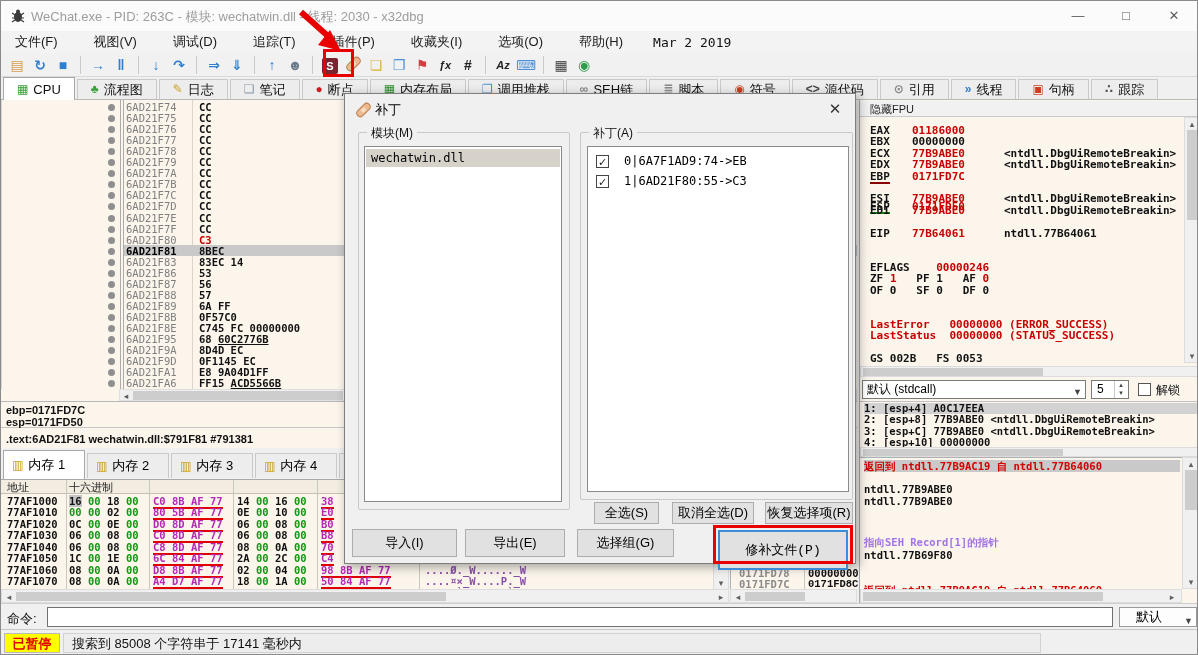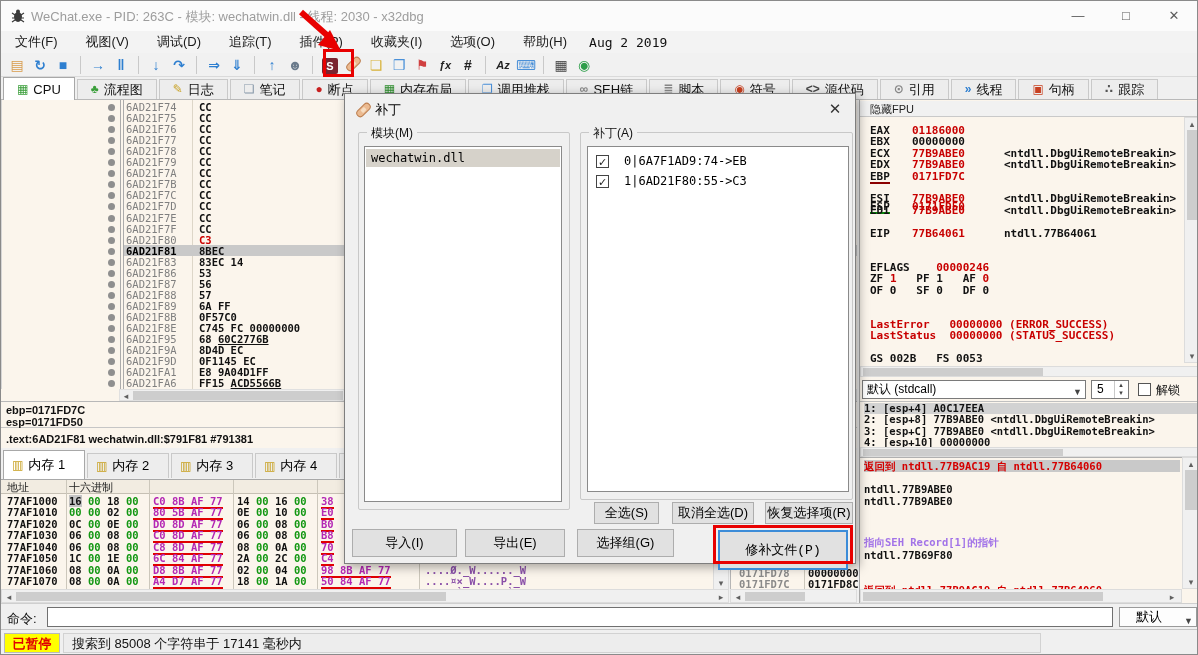--- a/index.html
+++ b/index.html
@@ -8,21 +8,21 @@
   #win *{box-sizing:border-box;}
   .mono{font-family:"DejaVu Sans Mono","Liberation Mono",monospace;}
 
   
   .titlebar{position:absolute;left:0;top:0;width:100%;height:30px;background:#FBFBFB;}
   .title-text{position:absolute;left:30px;top:7px;font-size:13px;color:#9d9d9d;white-space:nowrap;}
   .bugicon{position:absolute;left:9px;top:7px;}
   .wbtn{position:absolute;top:0;width:42px;height:30px;text-align:center;line-height:30px;color:#5c5c5c;font-size:13px;}
 
   
-  .menubar{position:absolute;left:0;top:30px;width:100%;height:22px;background:#F3F3F3;display:flex;align-items:center;}
+  .menubar{position:absolute;left:0;top:30px;width:100%;height:22px;background:#F3F3F3;display:flex;align-items:center;gap:8px;}
   .menu-item{padding:0 14px;font-size:13px;color:#1a1a1a;height:22px;line-height:22px;}
   .menu-date{font-family:"DejaVu Sans Mono",monospace;font-size:13px;color:#111;padding-left:8px;}
 
   
   .toolbar{position:absolute;left:0;top:52px;width:100%;height:24px;background:#F1F1F1;border-bottom:1px solid #DADADA;display:flex;align-items:center;padding-left:6px;}
   .ticon{width:20px;height:20px;margin-right:3px;text-align:center;line-height:20px;font-size:14px;font-weight:bold;position:relative;}
   .tsep{width:9px;height:18px;margin-right:3px;position:relative;}
   .tsep:after{content:"";position:absolute;left:4px;top:0;width:1px;height:18px;background:#C9C9C9;}
   .sboxi{display:inline-block;width:16px;height:16px;line-height:16px;border-radius:2px;font-size:11px;font-weight:bold;}
   .bandaid{display:inline-block;width:17px;height:8px;background:#EBBA90;border:1px solid #BD7F50;border-radius:4px;transform:rotate(-45deg);position:relative;top:-2px;}
@@ -67,21 +67,21 @@
   .dumprow{position:absolute;font-size:10.5px;font-weight:600;line-height:11px;white-space:pre;color:#111;}
   .g{position:absolute;}
   .z{color:#129712;}
   .b{color:#111;}
   .p{color:#B428B4;border-bottom:2px solid #E00000;}
   .bsel{background:#C4C4C4;}
   .dascii{color:#8A4FA8;}
   #stackarea{position:absolute;left:729px;top:2px;width:127px;height:139px;background:#FBF5EC;border-left:1px solid #B5B5B5;}
   .stkaddr{position:absolute;color:#8A8A8A;font-size:10.5px;font-weight:600;}
   .stkval{position:absolute;color:#111;font-size:10.5px;font-weight:600;}
-  .stkval.bold{font-weight:800;}
+  .stkval.bold{font-weight:800;font-family:Liberation Mono, monospace;}
 
   
   #regside{position:absolute;left:858px;top:99px;width:340px;height:503px;background:#FBF5EC;border-left:1px solid #A8A8A8;}
   #fpubar{position:absolute;left:0;top:1px;width:100%;height:16px;background:#F1F1F1;border-bottom:1px solid #C9C9C9;font-size:11px;color:#222;padding-left:10px;line-height:16px;}
   #reglist{position:absolute;left:0;top:17px;width:324px;height:246px;overflow:hidden;}
   .regrow{position:absolute;left:0;width:100%;height:11.4px;font-size:11px;font-weight:700;line-height:11.4px;white-space:pre;color:#111;}
   .regname{position:absolute;left:10px;}
   .regval{position:absolute;left:52px;}
   .regsym{position:absolute;left:144px;font-weight:700;}
   .red{color:#C80000;}
@@ -151,21 +151,21 @@
 
   <div class="menubar" id="menubar">
       <div class="menu-item">文件(F)</div>
       <div class="menu-item">视图(V)</div>
       <div class="menu-item">调试(D)</div>
       <div class="menu-item">追踪(T)</div>
       <div class="menu-item">插件(P)</div>
       <div class="menu-item">收藏夹(I)</div>
       <div class="menu-item">选项(O)</div>
       <div class="menu-item">帮助(H)</div>
-      <span class="menu-date">Aug 2 2019</span>
+      <span class="menu-date">Mar 2 2019</span>
     </div>
 
   <div class="toolbar" id="toolbar">
       <div class="ticon" style="color: rgb(216, 155, 74);">▤</div>
       <div class="ticon" style="color: rgb(46, 127, 208);">↻</div>
       <div class="ticon" style="color: rgb(46, 127, 208);">■</div>
       <div class="tsep"></div>
       <div class="ticon" style="color: rgb(46, 127, 208);">→</div>
       <div class="ticon" style="color: rgb(46, 127, 208);">‖</div>
       <div class="tsep"></div>

